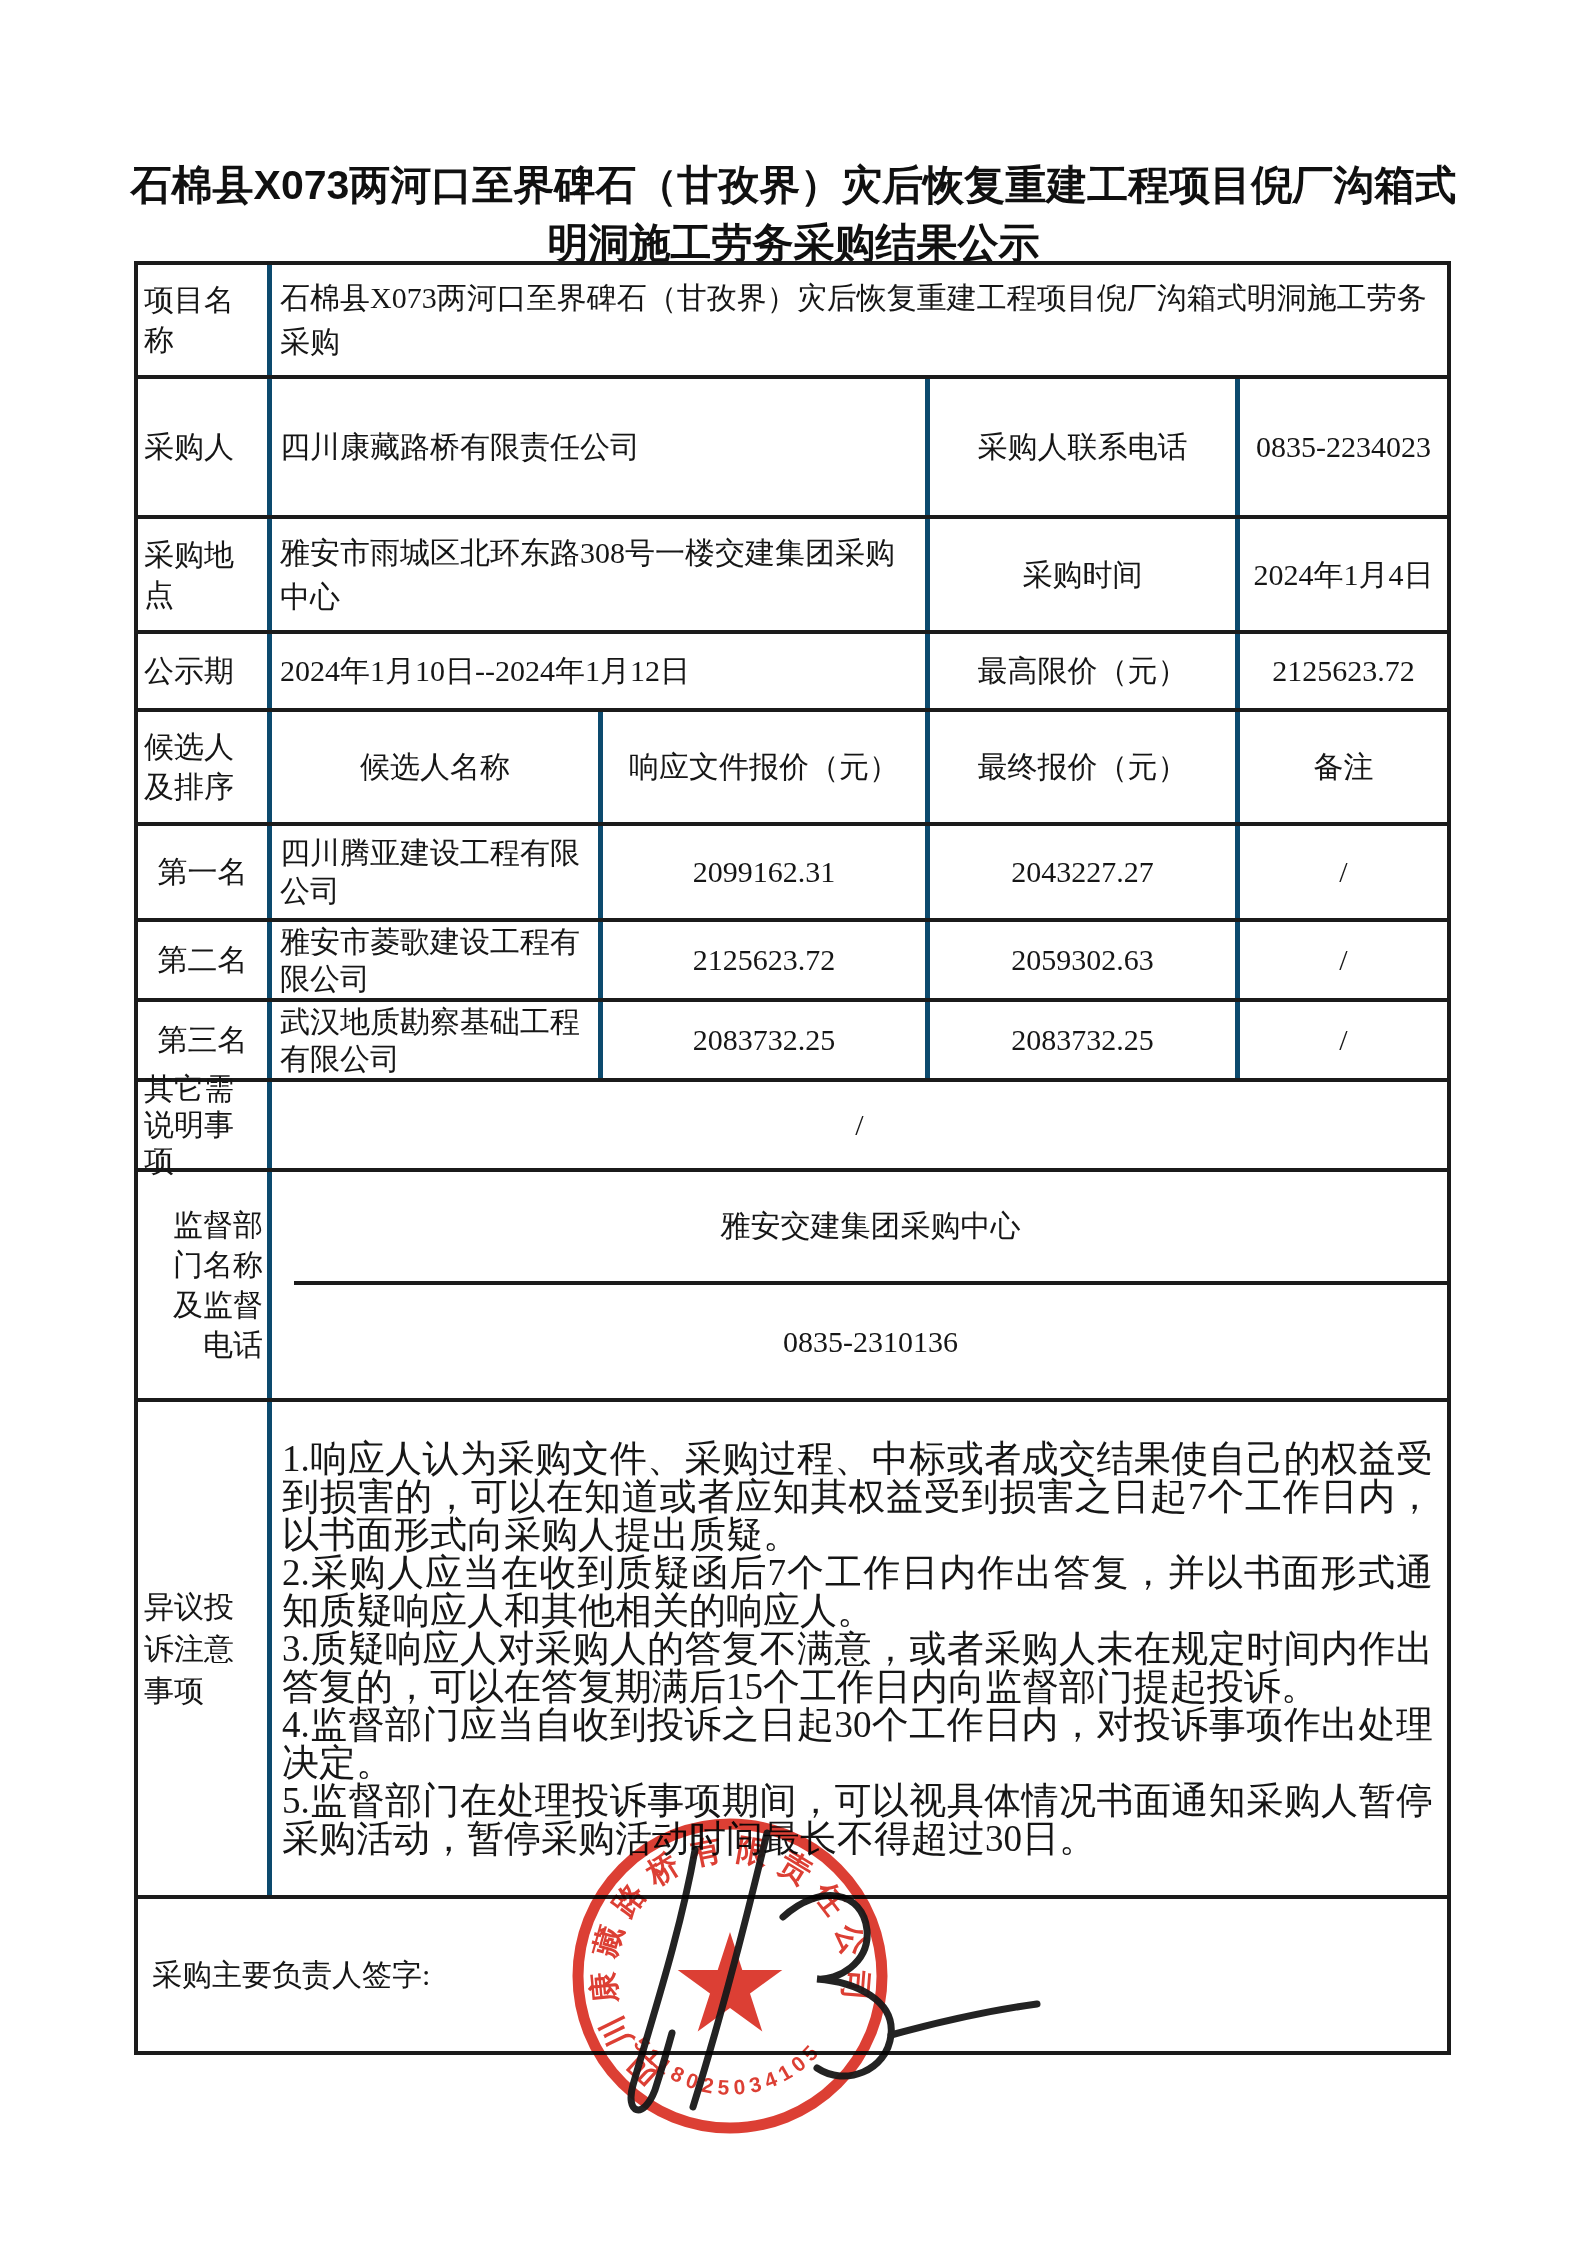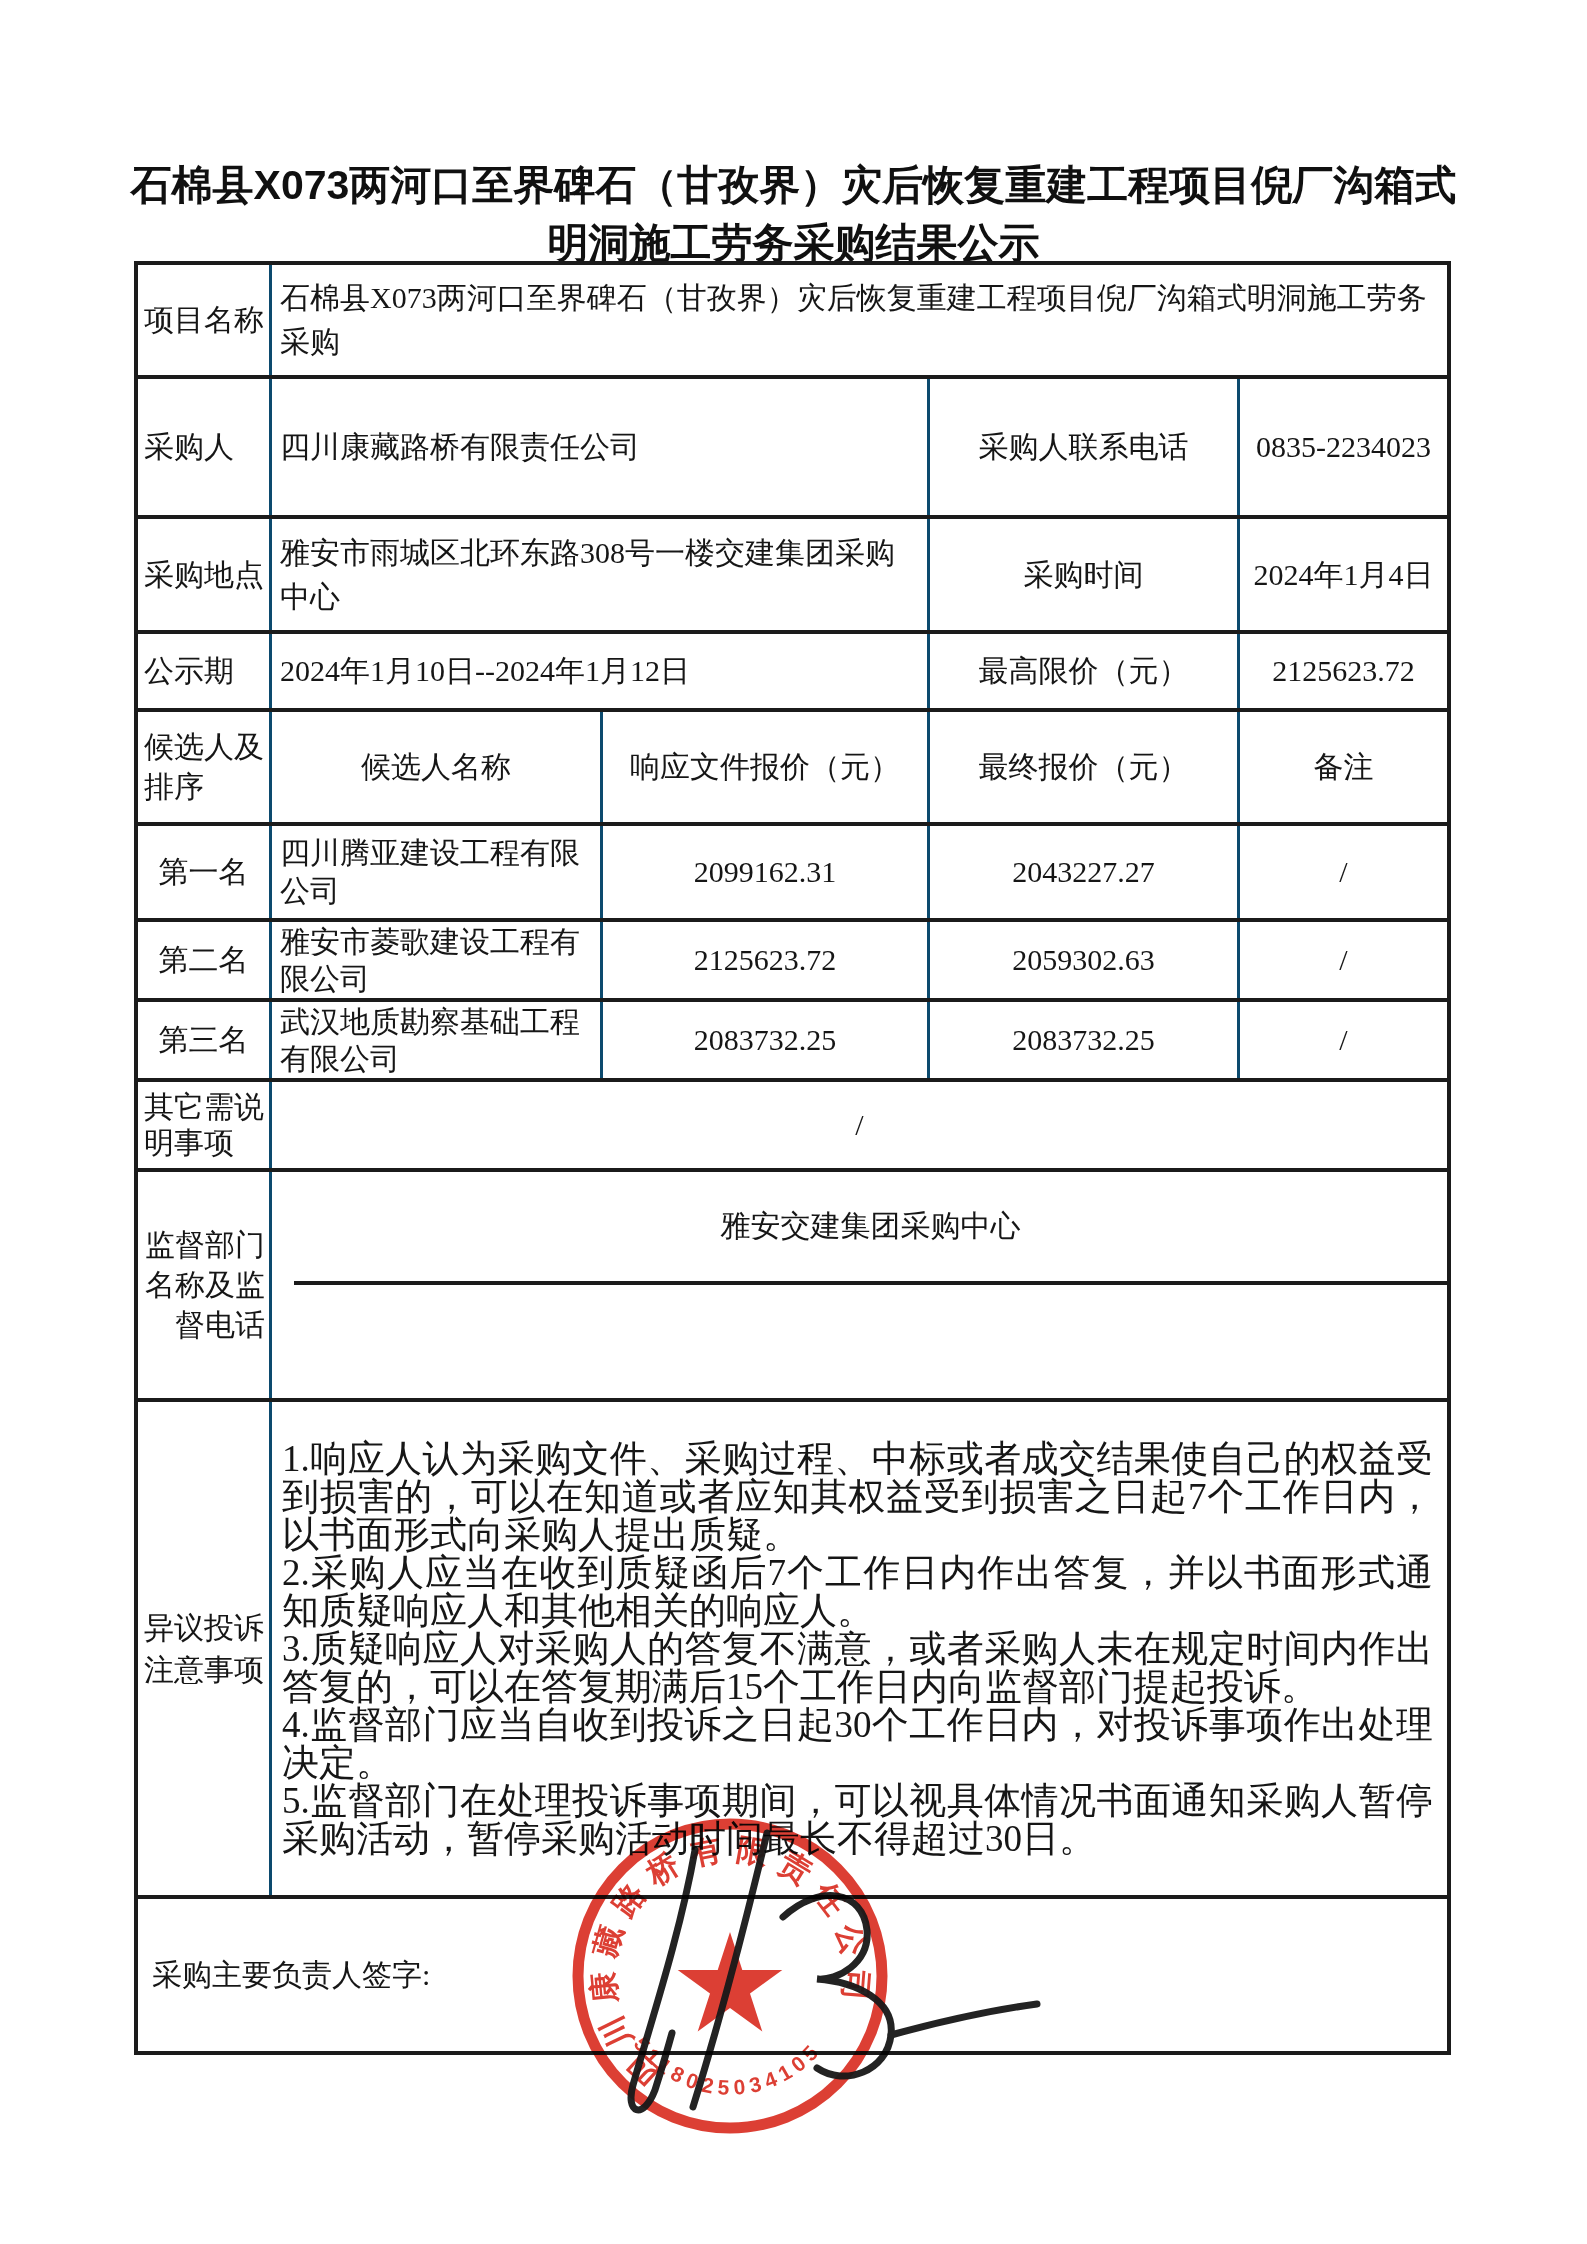--- a/index.html
+++ b/index.html
@@ -19,21 +19,21 @@
   .tbl{
     position:absolute;left:134px;top:261px;width:1317px;
     border:4px solid #1b1b1b;
     box-sizing:border-box;
     background:transparent;
     font-size:30px;
   }
   .tr{display:flex;border-bottom:4px solid #1b1b1b;box-sizing:border-box;}
   .tr:last-child{border-bottom:none;}
   .td{
-    box-sizing:border-box;border-right:3px solid #0c4a6e;
+    box-sizing:border-box;border-right:5px solid #0c4a6e;
     display:flex;align-items:center;
     padding:4px 8px;line-height:42px;
   }
   .td:last-child{border-right:none;}
   .c1{width:134px;flex:0 0 auto;padding-left:6px;padding-right:4px;line-height:40px;}
   .c2{width:331px;flex:0 0 auto;}
   .c3{width:327px;flex:0 0 auto;}
   .c4{width:310px;flex:0 0 auto;}
   .c5{flex:1 1 auto;}
   .cB{width:658px;flex:0 0 auto;} 
@@ -127,20 +127,21 @@
 
   <div class="tr h90">
     <div class="td c1" style="line-height:36px;">其它需说明事项</div>
     <div class="td c5 center">/</div>
   </div>
 
   <div class="tr h230">
     <div class="td c1" style="line-height:40px;">监督部门名称及监督电话</div>
     <div class="sup-right">
       <div class="sup-sub sup-sub1">雅安交建集团采购中心</div>
+      <div class="sup-sub sup-sub2">0835-2310136</div>
     </div>
   </div>
 
   <div class="tr h497">
     <div class="td c1" style="line-height:42px;">异议投诉注意事项</div>
     <div class="td c5 obj-cell">
       <div class="obj-item">1.响应人认为采购文件、采购过程、中标或者成交结果使自己的权益受到损害的，可以在知道或者应知其权益受到损害之日起7个工作日内，以书面形式向采购人提出质疑。</div>
       <div class="obj-item">2.采购人应当在收到质疑函后7个工作日内作出答复，并以书面形式通知质疑响应人和其他相关的响应人。</div>
       <div class="obj-item">3.质疑响应人对采购人的答复不满意，或者采购人未在规定时间内作出答复的，可以在答复期满后15个工作日内向监督部门提起投诉。</div>
       <div class="obj-item">4.监督部门应当自收到投诉之日起30个工作日内，对投诉事项作出处理决定。</div>

